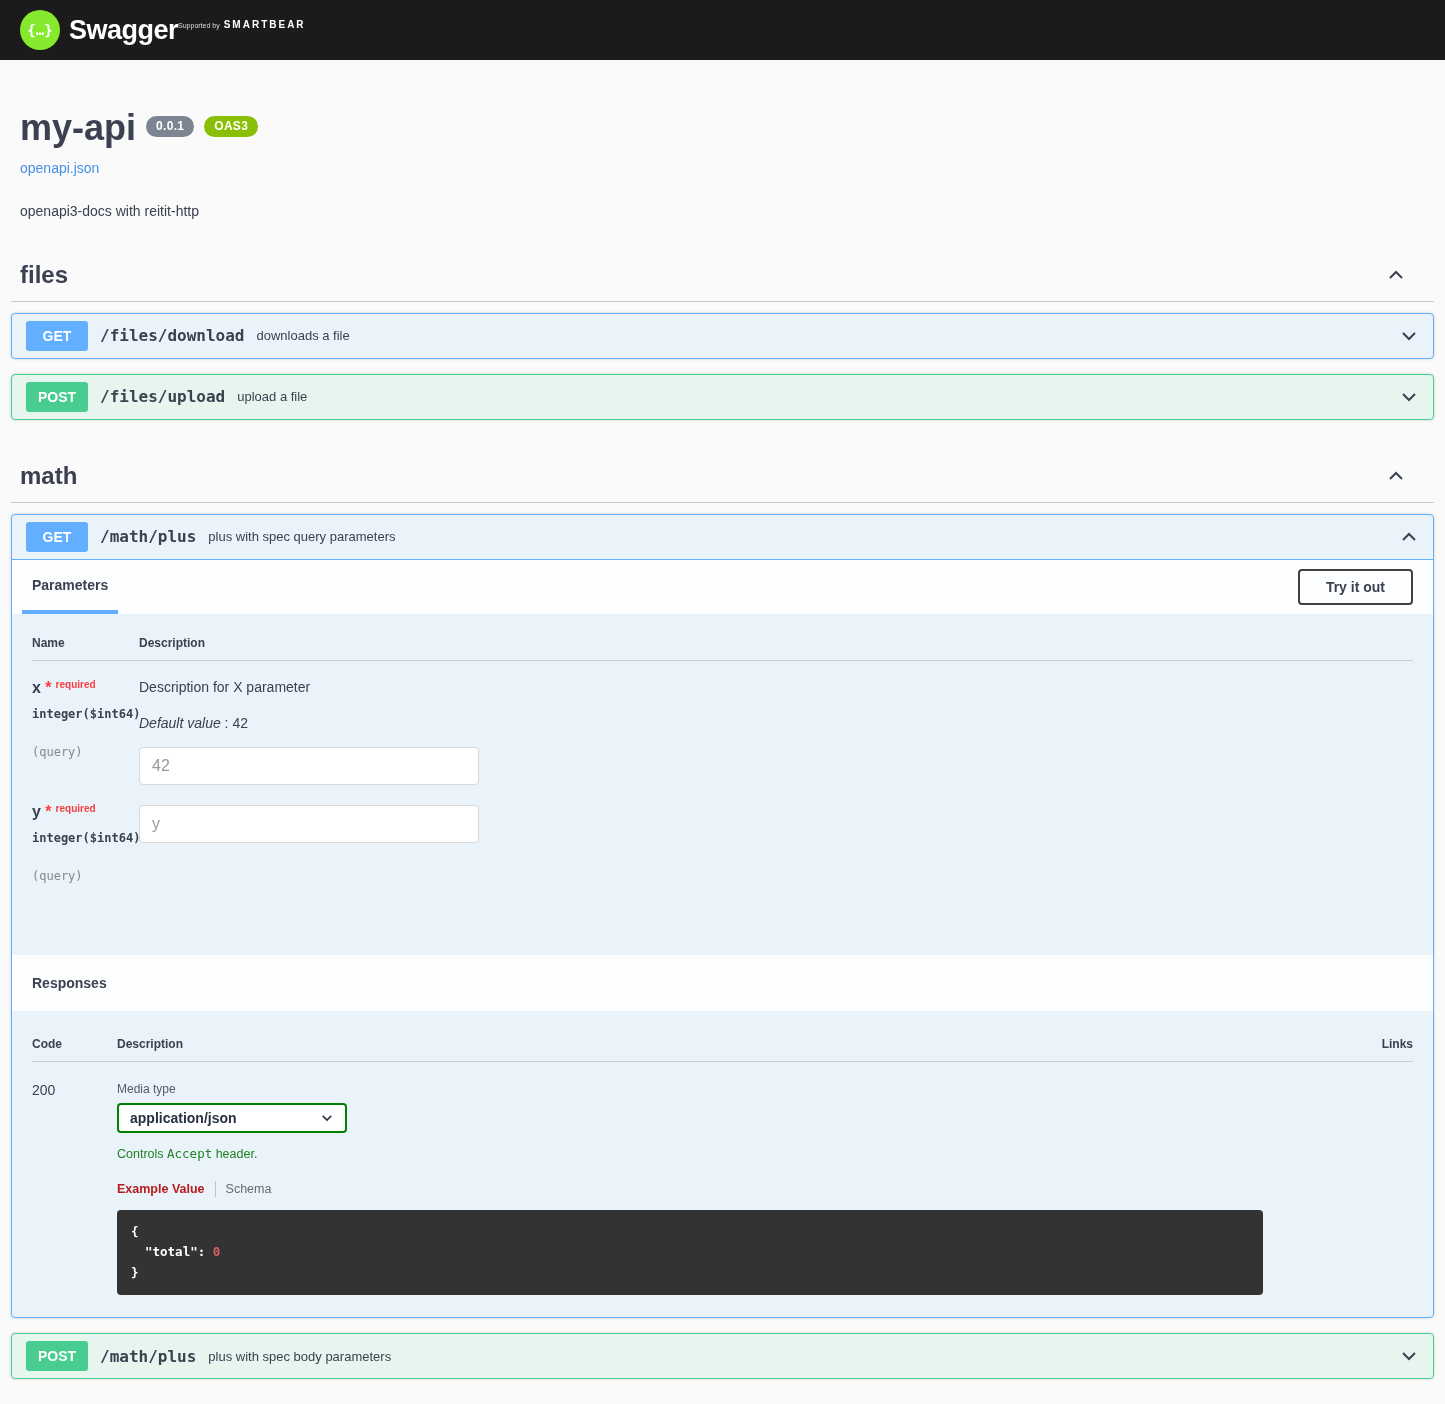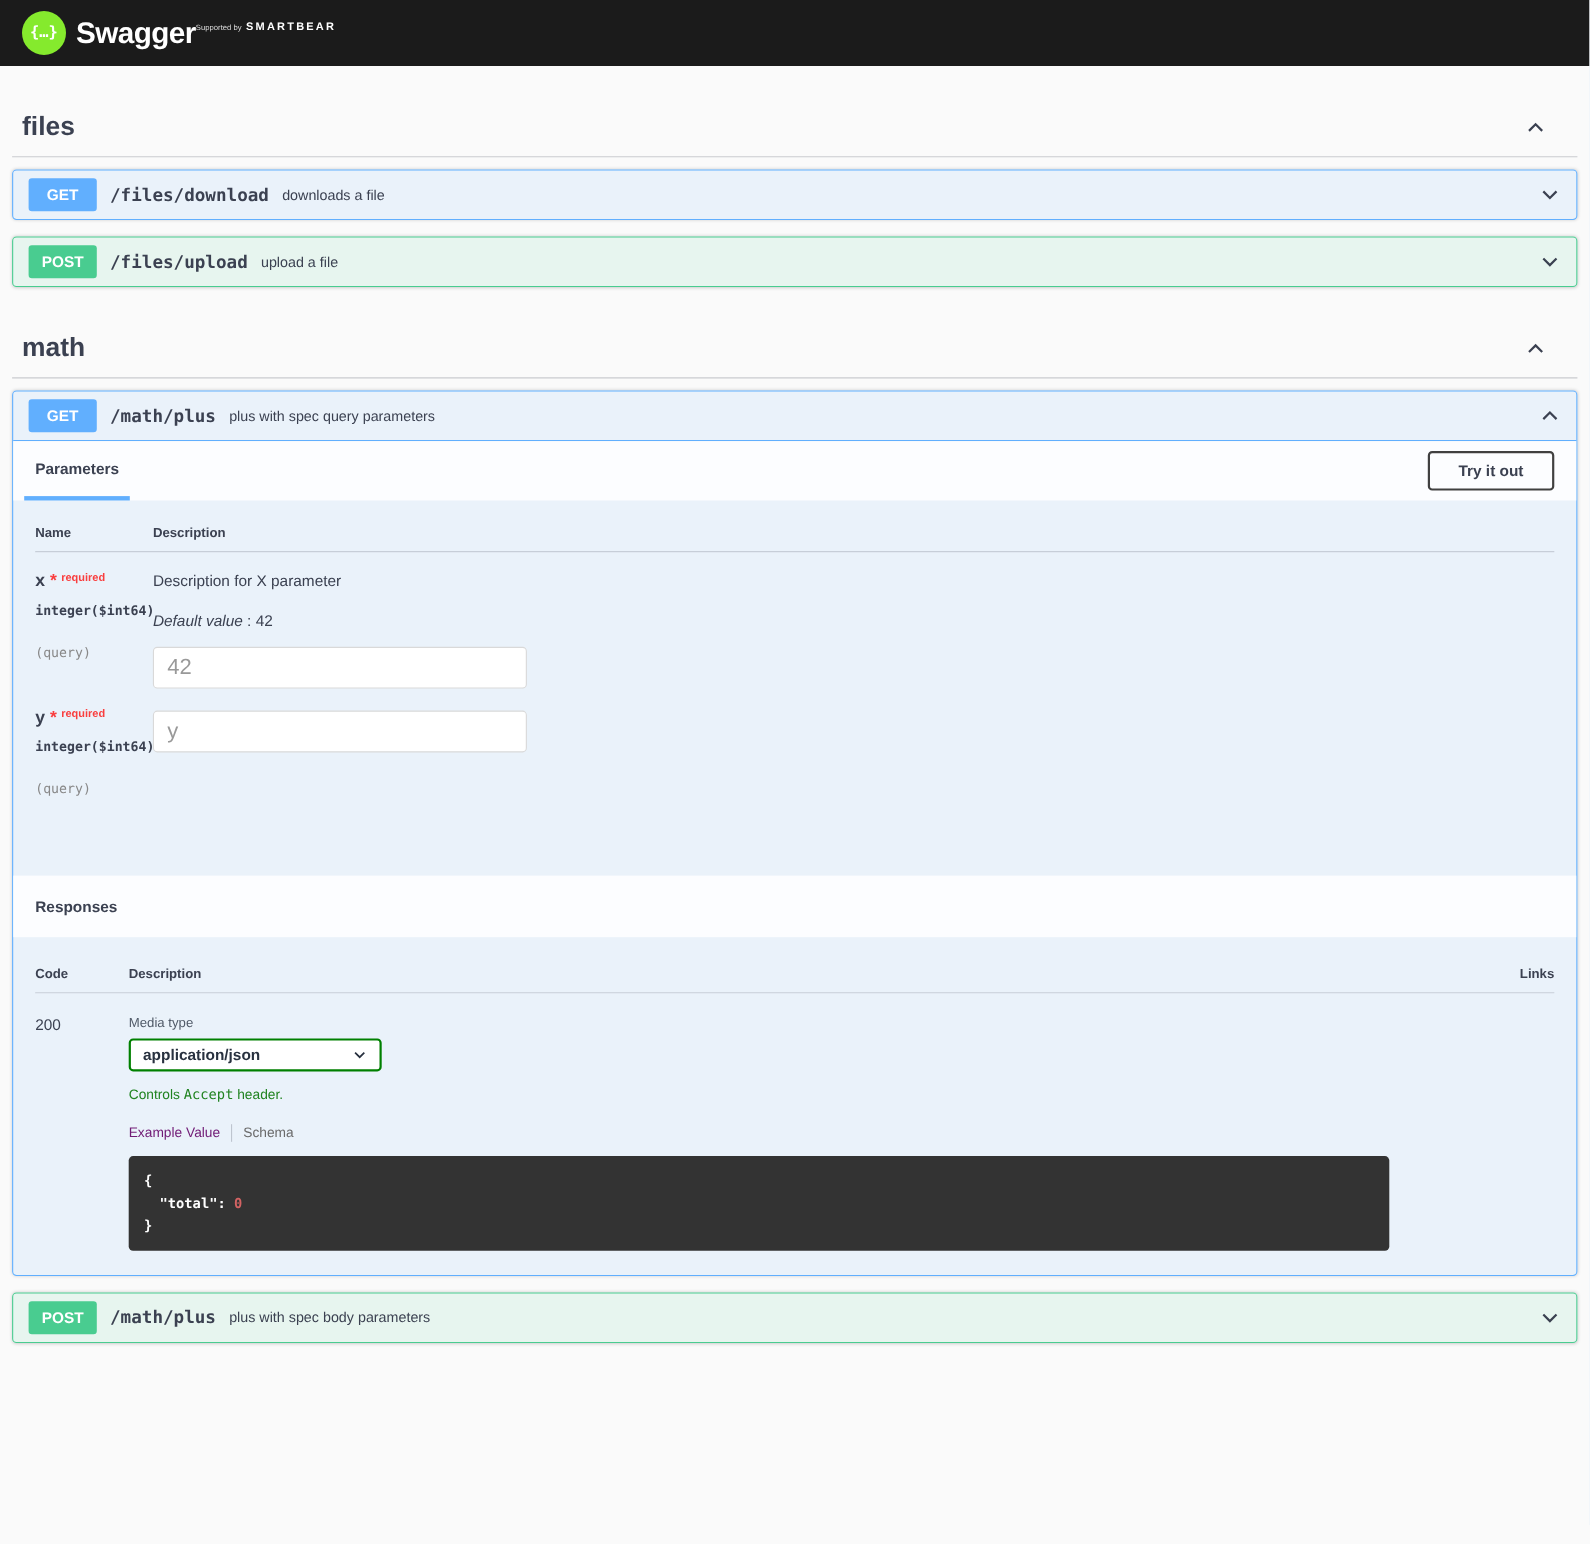--- a/index.html
+++ b/index.html
@@ -115,21 +115,21 @@
   .param-type { margin-top:10px; font-family:"DejaVu Sans Mono", monospace;
                 font-size:12px; font-weight:bold; color:#3b4151; }
   .param-in { margin-top:24px; font-family:"DejaVu Sans Mono", monospace;
               font-size:12px; color:#888; }
   .param-desc-text { margin:0; font-size:14px; color:#3b4151; }
   .param-default { margin-top:20px; font-size:14px; }
   .param-default .dv { font-style:italic; }
   .param-input {
     display:block; margin-top:16px; width:340px; height:38px;
     border:1px solid #d9d9d9; border-radius:4px; background:#fff;
-    padding:0 12px; font-size:20px; color:#4c1d95;
+    padding:0 12px; font-size:16px; color:#4c1d95;
     font-family:"Liberation Sans", sans-serif;
   }
   .param-input::placeholder { color:#999; }
 
   .responses-header-band {
     background:rgba(255,255,255,.85); padding:20px; font-size:14px; font-weight:bold;
   }
   .responses-area { padding:14px 20px 22px; }
   .grid-3 { display:grid; grid-template-columns:85px 1fr 150px; }
   .responses-headers { font-size:12px; font-weight:bold; padding:12px 0 10px;
@@ -144,21 +144,21 @@
     margin-top:7px; width:230px; height:30px; background:#fff;
     border:2px solid #008000; border-radius:4px;
     display:flex; align-items:center; justify-content:space-between;
     padding:0 11px; cursor:pointer;
   }
   .media-select .value { font-weight:bold; font-size:14px; color:#28313f; }
   .controls-note { margin-top:13px; font-size:12.5px; color:#208320; }
   .controls-note .code { font-family:"DejaVu Sans Mono", monospace; }
 
   .example-tabs { margin-top:20px; display:flex; align-items:center; font-size:12.5px; }
-  .example-tab-active { font-weight:normal; color:#701a75; cursor:pointer; }
+  .example-tab-active { font-weight:bold; color:#b91c1c; cursor:pointer; }
   .tab-divider { width:1px; height:16px; background:rgba(59,65,81,.25); margin:0 10px; }
   .schema-tab { color:#6b6b6b; cursor:pointer; }
 
   .code-block {
     margin-top:13px; background:#333333; border-radius:4px;
     padding:12px 14px; font-family:"DejaVu Sans Mono", monospace;
     font-size:12.5px; font-weight:bold; color:#ffffff; line-height:1.65;
   }
   .code-line-indent { padding-left:14px; }
   .code-num { color:#d36363; }
@@ -176,20 +176,27 @@
       <span class="brand-sub">
         <span class="supported-by">Supported by</span>
         <span class="supporter">SMARTBEAR</span>
       </span>
     </div>
   </div>
 </header>
 
 <main class="wrapper">
 
+  <div class="info-block">
+    <h1 class="api-title">
+      <span>my-api</span><span class="badge badge-version">0.0.1</span><span class="badge badge-oas">OAS3</span>
+    </h1>
+    <a class="spec-link">openapi.json</a>
+    <p class="api-description">openapi3-docs with reitit-http</p>
+  </div>
 
   <section class="tag-section">
     <div class="section-header">
       <h3 class="section-title">files</h3>
       <button class="icon-btn">
         <span style="display:flex;">
           <svg width="20" height="20" viewBox="0 0 20 20">
               <path d="M4 13l6-6 6 6" fill="none" stroke="#3b4151" stroke-width="2"></path>
             </svg>
         </span>

